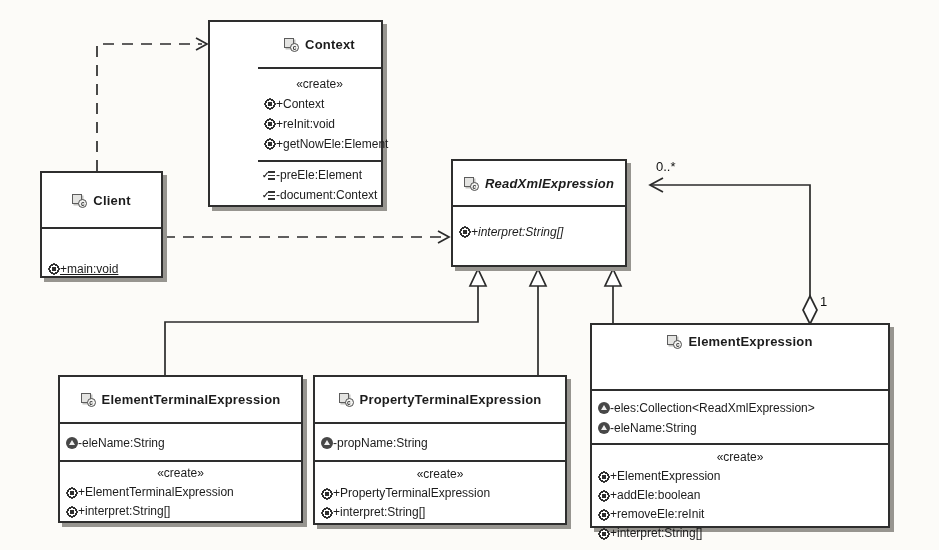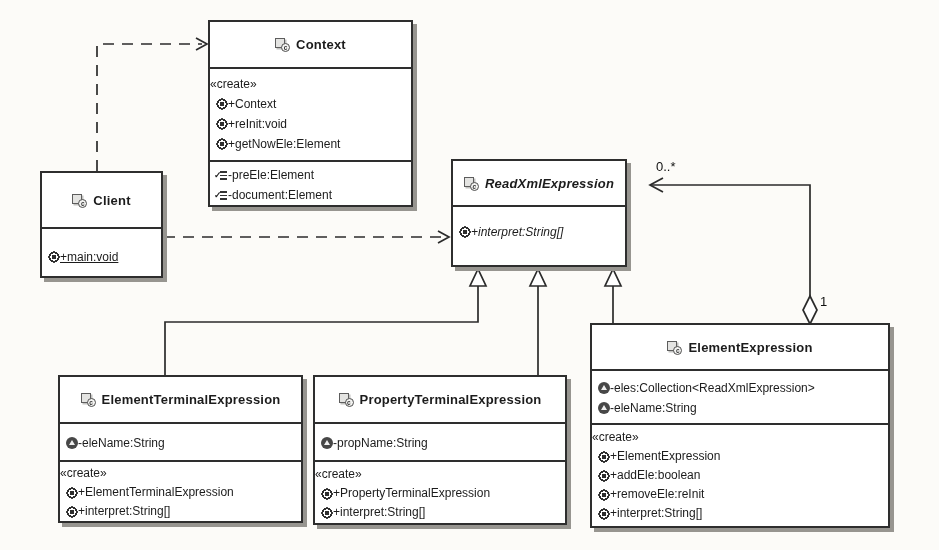--- a/index.html
+++ b/index.html
@@ -17,21 +17,21 @@
   .uml-class {
     position:absolute; box-sizing:border-box;
     background:#ffffff; border:2px solid #2e2e2e;
     box-shadow:4px 4px 0 #979590;
   }
   .cls-title {
     box-sizing:border-box; display:flex; align-items:center; justify-content:center;
     gap:6px; font-weight:bold; font-size:13px; letter-spacing:0.2px;
   }
   .compartment { box-sizing:border-box; border-top:2px solid #2e2e2e; font-size:12px; }
-  .stereo { text-align:left; }
+  .stereo { text-align:center; }
   .member { display:flex; align-items:center; padding:0 6px; white-space:nowrap; }
   .italic { font-style:italic; }
   .static-m { text-decoration:underline; }
 
   
   .icon-class { position:relative; width:15px; height:13px; flex:0 0 auto; }
   .icon-class::before {
     content:""; position:absolute; left:0; top:0; width:8px; height:8px;
     background:#e4e4e2; border:1.3px solid #5d5d5d; box-shadow:1.5px 1.5px 0 #c2c2c0;
   }
@@ -94,21 +94,21 @@
 
     <g>
       <path class="link" d="M651,185 L810,185 L810,297"></path>
       <path class="link" d="M663,178 L650,185 L663,192"></path>
       <polygon class="hollow" points="810,296 817,310 810,324 803,310"></polygon>
       <text class="mult" x="656" y="171">0..*</text>
       <text class="mult" x="820" y="306">1</text>
     </g>
   </svg>
 
-  <div class="uml-class" style="left:208px; top:20px; width:205px; height:187px;">
+  <div class="uml-class" style="left:208px; top:20px; width:175px; height:187px;padding-left:48px;">
     <div class="cls-title" style="height:45px;">
       <span class="icon-class"></span>
       <span>Context</span>
     </div>
     <div class="compartment" style="height:93px; padding-top:5px; line-height:20px;">
       <div class="stereo">«create»</div>
       <div class="member">
           <span class="icon-method"></span>
           <span>+Context</span>
         </div>
@@ -121,31 +121,31 @@
           <span>+getNowEle:Element</span>
         </div>
     </div>
     <div class="compartment" style="height:45px; padding-top:3px; line-height:20px;">
       <div class="member">
           <span class="icon-field"></span>
           <span>-preEle:Element</span>
         </div>
       <div class="member">
           <span class="icon-field"></span>
-          <span>-document:Element</span>
+          <span>-document:Context</span>
         </div>
     </div>
   </div>
 
   <div class="uml-class" style="left:40px; top:171px; width:123px; height:107px;">
     <div class="cls-title" style="height:54px;">
       <span class="icon-class"></span>
       <span>Client</span>
     </div>
-    <div class="compartment" style="height:76px; padding-top:18px; line-height:20px;">
+    <div class="compartment" style="height:76px; padding-top:30px; line-height:20px;">
       <div class="member">
           <span class="icon-method"></span>
           <span class="static-m">+main:void</span>
         </div>
     </div>
   </div>
 
   <div class="uml-class" style="left:451px; top:159px; width:176px; height:108px;">
     <div class="cls-title italic" style="height:44px;">
       <span class="icon-class"></span>
@@ -201,25 +201,25 @@
           <span>+PropertyTerminalExpression</span>
         </div>
       <div class="member">
           <span class="icon-method"></span>
           <span>+interpret:String[]</span>
         </div>
     </div>
   </div>
 
   <div class="uml-class" style="left:590px; top:323px; width:300px; height:205px;">
-    <div class="cls-title" style="height:44px;">
+    <div class="cls-title" style="height:32px;">
       <span class="icon-class"></span>
       <span>ElementExpression</span>
     </div>
-    <div class="compartment" style="height:54px; padding-top:7px; line-height:20px;">
+    <div class="compartment" style="height:54px; padding-top:7px; line-height:20px;margin-top:32px;">
       <div class="member">
           <span class="icon-attr"></span>
           <span>-eles:Collection&lt;ReadXmlExpression&gt;</span>
         </div>
       <div class="member">
           <span class="icon-attr"></span>
           <span>-eleName:String</span>
         </div>
     </div>
     <div class="compartment" style="height:100px; padding-top:3px; line-height:19px;">

